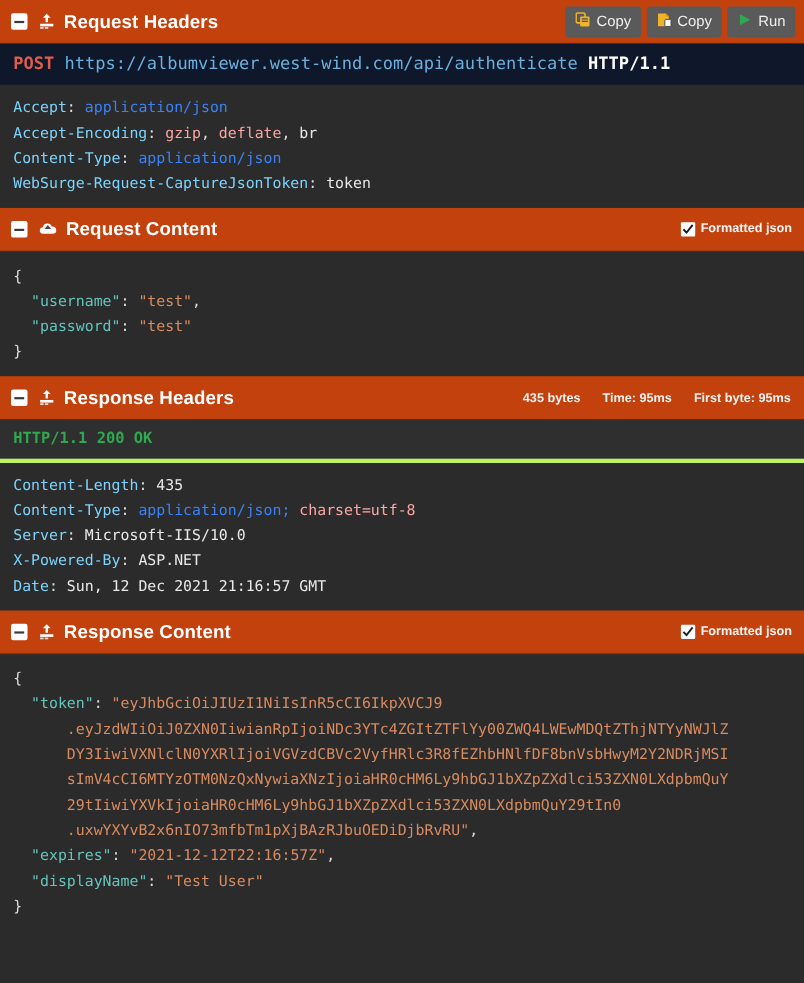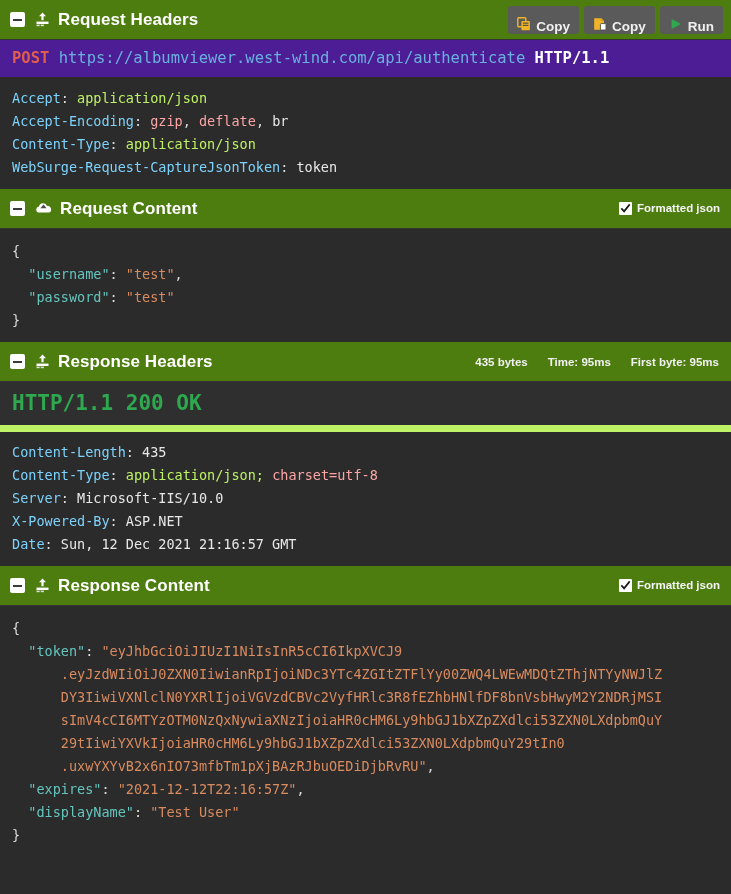--- a/index.html
+++ b/index.html
@@ -7,21 +7,21 @@
     width: 731px;
     height: 894px;
     background: #2b2b2b;
     font-family: "Liberation Sans", sans-serif;
     overflow: hidden;
   }
   .app { width: 731px; height: 894px; display: flex; flex-direction: column; background: #2b2b2b; }
 
   
   .sec-head {
-    background: #4d7c0f;
+    background: #c2410c;
     height: 40px;
     display: flex;
     align-items: center;
     padding: 0 8px 0 10px;
     border-bottom: 1px solid #333;
     flex: 0 0 auto;
   }
   .sec-head .title {
     font-size: 17px;
     font-weight: bold;
@@ -52,82 +52,81 @@
   .btn {
     background: #5a5a5a;
     border: none;
     border-radius: 3px;
     height: 28px;
     padding: 0 9px;
     color: #f0f0f0;
     font-size: 13.5px;
     font-family: "Liberation Sans", sans-serif;
     display: flex;
-    align-items: flex-end;
+    align-items: center;
     gap: 5px;
     cursor: pointer;
     white-space: nowrap;
-    font-weight: bold;
   }
 
   
   .metrics { display: flex; align-items: center; gap: 20px; padding-right: 4px; }
   .metric { font-size: 11.5px; color: #f2f2f2; font-weight: bold; white-space: nowrap; }
 
   
   .fmt { display: flex; gap: 5px; padding-right: 3px; cursor: pointer; }
   .fmt .box {
     width: 13px; height: 13px;
     background: #ffffff;
     border-radius: 1px;
     position: relative;
     flex: 0 0 auto;
   }
   .fmt .box svg { position: absolute; left: 1px; top: 1px; }
   .fmt .lbl { font-size: 11.5px; color: #f5f5f5; font-weight: bold; white-space: nowrap; }
 
   
   .verb-line {
-    background: #4c1d95;
+    background: #0f172a;
     padding: 9px 12px 10px 12px;
     font-family: "DejaVu Sans Mono", monospace;
     font-size: 15.5px;
     white-space: nowrap;
     overflow: hidden;
     border-bottom: 1px solid #2d2d2d;
     flex: 0 0 auto;
   }
   .status-line {
     background: #2f2f2f;
     padding: 9px 12px 10px 12px;
     font-family: "DejaVu Sans Mono", monospace;
-    font-size: 21px;
-    white-space: nowrap;
-    border-bottom: 7px solid #bef264;
+    font-size: 14px;
+    white-space: nowrap;
+    border-bottom: 4px solid #bef264;
     flex: 0 0 auto;
   }
   .body-area {
     background: #2b2b2b;
     padding: 9px 12px 10px 12px;
     font-family: "DejaVu Sans Mono", monospace;
     font-size: 13.5px;
     line-height: 23px;
     color: #d8d8d8;
     white-space: pre;
     overflow: hidden;
     flex: 0 0 auto;
   }
   .body-area.json { padding-top: 11px; }
 
   
   .c-verb    { color: #e05c4b; font-weight: bold; }
   .c-url     { color: #6ab0de; }
   .c-proto   { color: #ffffff; font-weight: bold; }
   .c-hkey    { color: #7dd3fc; }
-  .c-hval    { color: #bef264; }
+  .c-hval    { color: #3b82f6; }
   .c-hval2   { color: #fca5a5; }
   .c-plain   { color: #e8e8e8; text-align: right; }
   .c-status  { color: #2fa84f; font-weight: bold; }
   .c-key     { color: #63c5bd; }
   .c-str     { color: #d98b60; }
   .c-punct   { color: #dcdcdc; }
 
   .pad-bottom { background: #2b2b2b; flex: 1 1 auto; }
 </style>
 </head>

